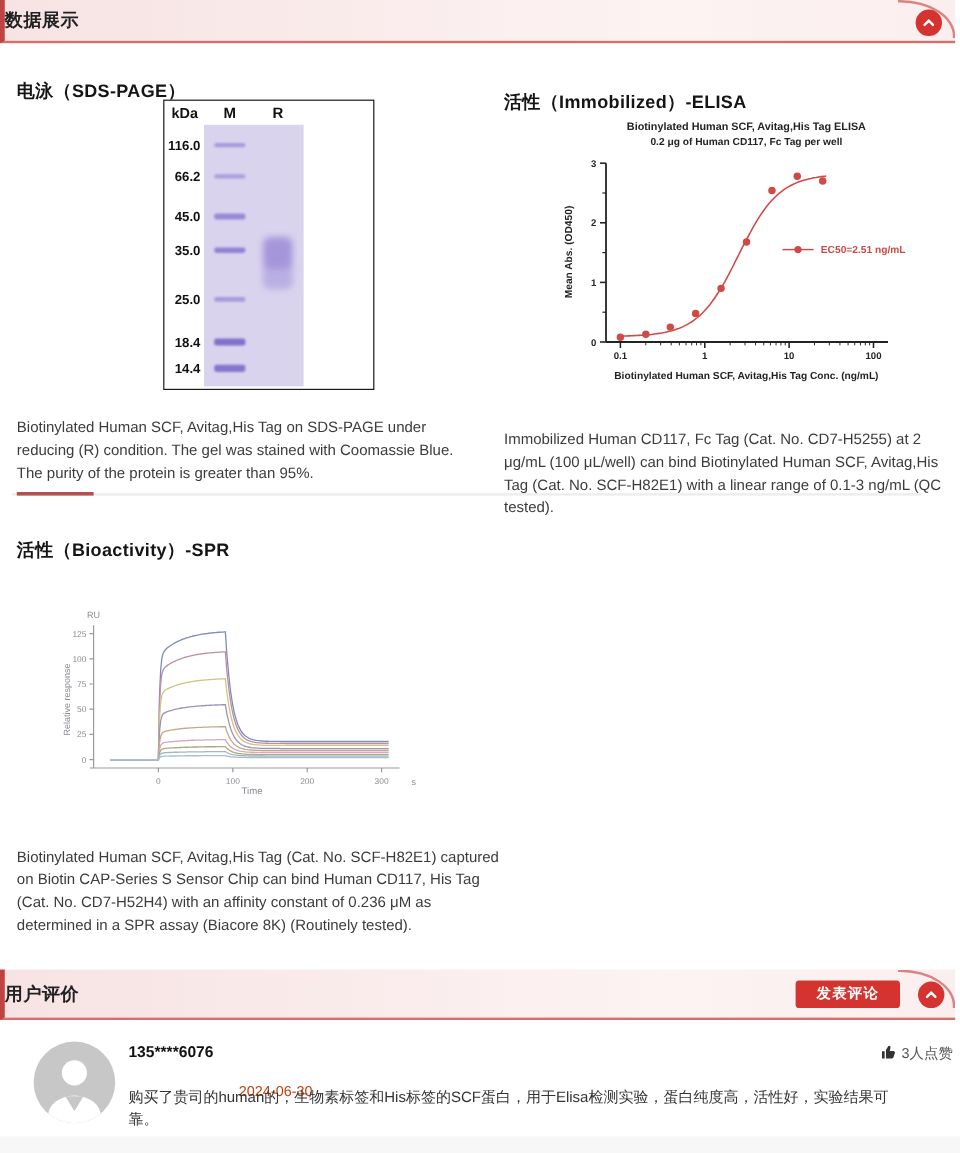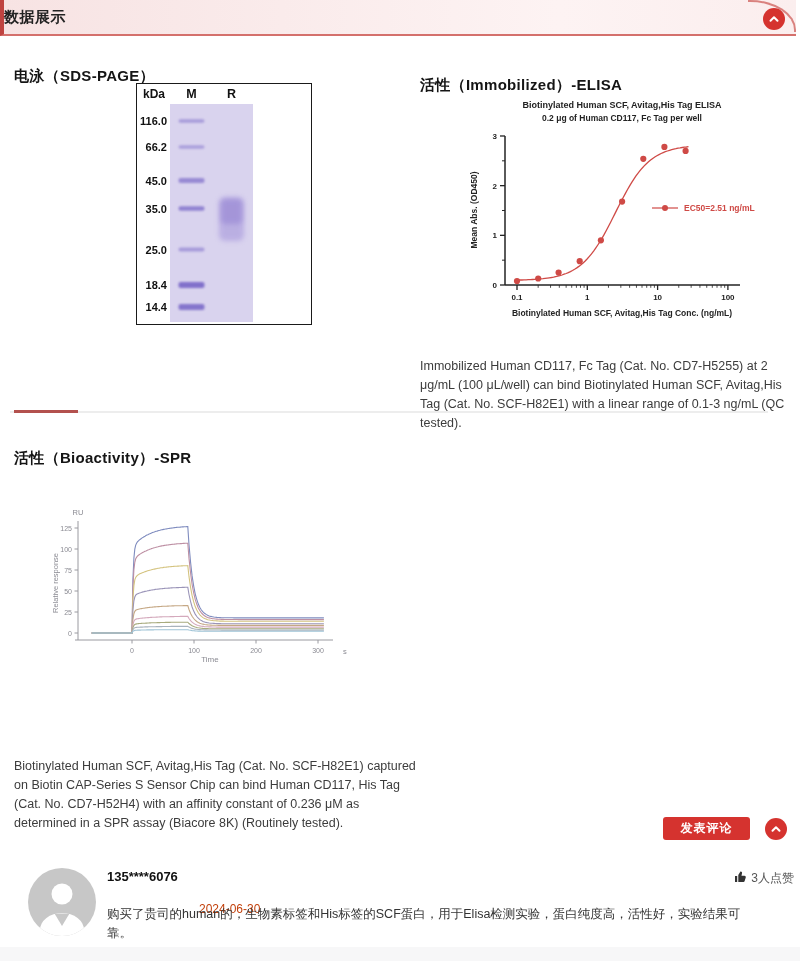--- a/index.html
+++ b/index.html
@@ -17,21 +17,21 @@
   .arc{position:absolute;right:0;top:0;width:46px;height:30px;
        border-top:2px solid #d4706c;border-right:2px solid #d4706c;
        border-top-right-radius:46px 30px;opacity:.85;pointer-events:none;}
   .heading{position:absolute;font-size:15px;font-weight:bold;color:#151515;letter-spacing:.3px;}
   #sds-heading{left:14px;top:55px;}
   #elisa-heading{left:420px;top:64px;}
   #spr-heading{left:14px;top:437px;}
   .caption{position:absolute;font-size:12.5px;color:#3c3c3c;line-height:19px;}
   #sds-caption{left:14px;top:334px;width:372px;}
   #elisa-caption{left:420px;top:344px;width:378px;}
-  #spr-caption{left:14px;top:744px;width:408px;}
+  #spr-caption{left:14px;top:692px;width:408px;}
   .gel-box{position:absolute;left:136px;top:83px;width:126px;height:240px;
            border:1px solid #1a1a1a;background:#fff;padding-left:48px;}
   .gel-box svg{position:absolute;left:0;top:0;}
   #elisa-svg{position:absolute;left:430px;top:95px;}
   #spr-svg{position:absolute;left:45px;top:503px;}
   .divider-base{position:absolute;left:10px;top:411px;width:758px;height:2px;background:#ededed;}
   .divider-red{position:absolute;left:14px;top:410px;width:64px;height:3px;background:#b3514e;}
   .post-btn{position:absolute;left:663px;top:817px;width:87px;height:23px;background:#d5332f;
             color:#fff;font-size:12px;font-weight:bold;border:none;border-radius:3px;cursor:pointer;
             font-family:"Liberation Sans",sans-serif;letter-spacing:1px;}
@@ -86,20 +86,21 @@
         <rect x="41.5" y="163.5" width="26" height="4" rx="2" fill="#7d6cc9" opacity="0.55" filter="url(#blur1)"></rect>
         <text x="30" y="169.5" font-family="Liberation Sans, sans-serif" font-size="11" font-weight="700" fill="#111" text-anchor="end">25.0</text>
         <rect x="41.5" y="198" width="26" height="6" rx="2" fill="#7d6cc9" opacity="0.95" filter="url(#blur1)"></rect>
         <text x="30" y="205" font-family="Liberation Sans, sans-serif" font-size="11" font-weight="700" fill="#111" text-anchor="end">18.4</text>
         <rect x="41.5" y="220" width="26" height="6" rx="2" fill="#7d6cc9" opacity="0.9" filter="url(#blur1)"></rect>
         <text x="30" y="227" font-family="Liberation Sans, sans-serif" font-size="11" font-weight="700" fill="#111" text-anchor="end">14.4</text>
         <rect x="82" y="113" width="25" height="44" rx="6" fill="#9d8cd8" opacity="0.5" filter="url(#blur3)"></rect>
         <rect x="83.5" y="115" width="22" height="25" rx="5" fill="#8f7dd0" opacity="0.5" filter="url(#blur3)"></rect>
       </svg>
   </div>
+  <p class="caption" id="sds-caption">Biotinylated Human SCF, Avitag,His Tag on SDS-PAGE under reducing (R) condition. The gel was stained with Coomassie Blue. The purity of the protein is greater than 95%.</p>
 
   <h2 class="heading" id="elisa-heading">活性（Immobilized）-ELISA</h2>
   <svg id="elisa-svg" width="370" height="235" viewBox="0 0 370 235">
       <text x="192" y="13" font-family="Liberation Sans, sans-serif" font-size="9" font-weight="700" fill="#232323" text-anchor="middle">Biotinylated Human SCF, Avitag,His Tag ELISA</text>
       <text x="192" y="26" font-family="Liberation Sans, sans-serif" font-size="8.5" font-weight="700" fill="#232323" text-anchor="middle">0.2 μg of Human CD117, Fc Tag per well</text>
       <line x1="75" y1="190" x2="310" y2="190" stroke="#232323" stroke-width="1.5"></line>
       <line x1="75" y1="41" x2="75" y2="190" stroke="#232323" stroke-width="1.5"></line>
       <line x1="75" y1="190" x2="70" y2="190" stroke="#232323" stroke-width="1.3"></line>
       <text x="67" y="193" font-family="Liberation Sans, sans-serif" font-size="8" font-weight="700" fill="#232323" text-anchor="end">0</text>
       <line x1="75" y1="140.32999999999998" x2="70" y2="140.32999999999998" stroke="#232323" stroke-width="1.3"></line>
@@ -197,20 +198,24 @@
       <path d="M46.7 130.0 L87.0 130.0 L87.9 96.2 L88.9 82.6 L89.8 76.9 L90.7 74.4 L91.7 73.1 L92.6 72.2 L93.5 71.6 L94.4 71.1 L95.4 70.6 L96.3 70.2 L97.2 69.8 L98.2 69.4 L99.1 69.1 L100.0 68.7 L101.0 68.4 L101.9 68.1 L102.8 67.8 L103.7 67.5 L104.7 67.2 L105.6 67.0 L106.5 66.7 L107.5 66.5 L108.4 66.3 L109.3 66.1 L110.3 65.9 L111.2 65.7 L112.1 65.5 L113.0 65.3 L114.0 65.2 L114.9 65.0 L115.8 64.8 L116.8 64.7 L117.7 64.6 L118.6 64.4 L119.5 64.3 L120.5 64.2 L121.4 64.1 L122.3 64.0 L123.3 63.9 L124.2 63.8 L125.1 63.7 L126.1 63.6 L127.0 63.5 L127.9 63.5 L128.8 63.4 L129.8 63.3 L130.7 63.3 L131.6 63.2 L132.6 63.1 L133.5 63.1 L134.4 63.0 L135.4 63.0 L136.3 62.9 L137.2 62.9 L138.2 62.8 L139.1 62.8 L140.0 62.7 L140.9 62.7 L141.9 62.7 L142.8 62.6 L144.0 73.7 L145.6 84.5 L147.1 92.7 L148.7 98.9 L150.2 103.6 L151.8 107.1 L153.3 109.8 L154.9 111.9 L156.4 113.4 L158.0 114.6 L159.5 115.5 L161.1 116.1 L162.6 116.7 L164.2 117.0 L165.7 117.3 L167.3 117.5 L168.8 117.7 L170.4 117.8 L171.9 117.9 L173.5 118.0 L175.0 118.1 L176.6 118.1 L178.1 118.1 L179.7 118.2 L181.2 118.2 L182.8 118.2 L184.3 118.2 L185.9 118.2 L187.4 118.2 L189.0 118.2 L190.5 118.2 L192.1 118.2 L193.6 118.2 L195.2 118.2 L196.7 118.2 L198.3 118.2 L199.8 118.2 L201.4 118.2 L202.9 118.2 L204.5 118.2 L206.0 118.2 L207.6 118.2 L209.1 118.2 L210.7 118.2 L212.2 118.2 L213.8 118.2 L215.3 118.2 L216.9 118.2 L218.4 118.2 L220.0 118.2 L221.5 118.2 L223.1 118.2 L224.6 118.2 L226.2 118.2 L227.7 118.2 L229.3 118.2 L230.8 118.2 L232.4 118.2 L233.9 118.2 L235.5 118.2 L237.0 118.2 L238.6 118.2 L240.1 118.2 L241.7 118.2 L243.2 118.2 L244.8 118.2 L246.3 118.2 L247.9 118.2 L249.4 118.2 L251.0 118.2 L252.5 118.2 L254.1 118.2 L255.6 118.2 L257.2 118.2 L258.7 118.2 L260.3 118.2 L261.8 118.2 L263.4 118.2 L264.9 118.2 L266.5 118.2 L268.0 118.2 L269.6 118.2 L271.1 118.2 L272.7 118.2 L274.2 118.2 L275.8 118.2 L277.3 118.2 L278.9 118.2" fill="none" stroke="#d4c37f" stroke-width="1.1"></path>
       <path d="M46.7 130.0 L87.0 130.0 L87.9 107.1 L88.9 97.8 L89.8 94.0 L90.7 92.2 L91.7 91.3 L92.6 90.8 L93.5 90.4 L94.4 90.0 L95.4 89.7 L96.3 89.4 L97.2 89.1 L98.2 88.9 L99.1 88.6 L100.0 88.4 L101.0 88.2 L101.9 88.0 L102.8 87.7 L103.7 87.6 L104.7 87.4 L105.6 87.2 L106.5 87.0 L107.5 86.9 L108.4 86.7 L109.3 86.6 L110.3 86.4 L111.2 86.3 L112.1 86.2 L113.0 86.1 L114.0 86.0 L114.9 85.9 L115.8 85.8 L116.8 85.7 L117.7 85.6 L118.6 85.5 L119.5 85.4 L120.5 85.3 L121.4 85.3 L122.3 85.2 L123.3 85.1 L124.2 85.1 L125.1 85.0 L126.1 84.9 L127.0 84.9 L127.9 84.8 L128.8 84.8 L129.8 84.7 L130.7 84.7 L131.6 84.6 L132.6 84.6 L133.5 84.6 L134.4 84.5 L135.4 84.5 L136.3 84.5 L137.2 84.4 L138.2 84.4 L139.1 84.4 L140.0 84.3 L140.9 84.3 L141.9 84.3 L142.8 84.3 L144.0 91.5 L145.6 98.6 L147.1 104.0 L148.7 108.1 L150.2 111.1 L151.8 113.5 L153.3 115.2 L154.9 116.6 L156.4 117.6 L158.0 118.4 L159.5 118.9 L161.1 119.4 L162.6 119.7 L164.2 120.0 L165.7 120.2 L167.3 120.3 L168.8 120.4 L170.4 120.5 L171.9 120.6 L173.5 120.6 L175.0 120.6 L176.6 120.7 L178.1 120.7 L179.7 120.7 L181.2 120.7 L182.8 120.7 L184.3 120.7 L185.9 120.7 L187.4 120.7 L189.0 120.8 L190.5 120.8 L192.1 120.8 L193.6 120.8 L195.2 120.8 L196.7 120.8 L198.3 120.8 L199.8 120.8 L201.4 120.8 L202.9 120.8 L204.5 120.8 L206.0 120.8 L207.6 120.8 L209.1 120.8 L210.7 120.8 L212.2 120.8 L213.8 120.8 L215.3 120.8 L216.9 120.8 L218.4 120.8 L220.0 120.8 L221.5 120.8 L223.1 120.8 L224.6 120.8 L226.2 120.8 L227.7 120.8 L229.3 120.8 L230.8 120.8 L232.4 120.8 L233.9 120.8 L235.5 120.8 L237.0 120.8 L238.6 120.8 L240.1 120.8 L241.7 120.8 L243.2 120.8 L244.8 120.8 L246.3 120.8 L247.9 120.8 L249.4 120.8 L251.0 120.8 L252.5 120.8 L254.1 120.8 L255.6 120.8 L257.2 120.8 L258.7 120.8 L260.3 120.8 L261.8 120.8 L263.4 120.8 L264.9 120.8 L266.5 120.8 L268.0 120.8 L269.6 120.8 L271.1 120.8 L272.7 120.8 L274.2 120.8 L275.8 120.8 L277.3 120.8 L278.9 120.8" fill="none" stroke="#9a94b8" stroke-width="1.1"></path>
       <path d="M46.7 130.0 L87.0 130.0 L87.9 116.2 L88.9 110.7 L89.8 108.4 L90.7 107.3 L91.7 106.8 L92.6 106.5 L93.5 106.2 L94.4 106.0 L95.4 105.8 L96.3 105.6 L97.2 105.5 L98.2 105.3 L99.1 105.2 L100.0 105.0 L101.0 104.9 L101.9 104.8 L102.8 104.6 L103.7 104.5 L104.7 104.4 L105.6 104.3 L106.5 104.2 L107.5 104.1 L108.4 104.0 L109.3 103.9 L110.3 103.9 L111.2 103.8 L112.1 103.7 L113.0 103.6 L114.0 103.6 L114.9 103.5 L115.8 103.5 L116.8 103.4 L117.7 103.3 L118.6 103.3 L119.5 103.2 L120.5 103.2 L121.4 103.2 L122.3 103.1 L123.3 103.1 L124.2 103.0 L125.1 103.0 L126.1 103.0 L127.0 102.9 L127.9 102.9 L128.8 102.9 L129.8 102.8 L130.7 102.8 L131.6 102.8 L132.6 102.8 L133.5 102.7 L134.4 102.7 L135.4 102.7 L136.3 102.7 L137.2 102.7 L138.2 102.6 L139.1 102.6 L140.0 102.6 L140.9 102.6 L141.9 102.6 L142.8 102.6 L144.0 106.5 L145.6 110.4 L147.1 113.3 L148.7 115.5 L150.2 117.2 L151.8 118.5 L153.3 119.4 L154.9 120.2 L156.4 120.7 L158.0 121.1 L159.5 121.5 L161.1 121.7 L162.6 121.9 L164.2 122.0 L165.7 122.1 L167.3 122.2 L168.8 122.3 L170.4 122.3 L171.9 122.3 L173.5 122.4 L175.0 122.4 L176.6 122.4 L178.1 122.4 L179.7 122.4 L181.2 122.4 L182.8 122.4 L184.3 122.4 L185.9 122.4 L187.4 122.4 L189.0 122.4 L190.5 122.4 L192.1 122.4 L193.6 122.4 L195.2 122.4 L196.7 122.4 L198.3 122.4 L199.8 122.4 L201.4 122.4 L202.9 122.4 L204.5 122.4 L206.0 122.4 L207.6 122.4 L209.1 122.4 L210.7 122.4 L212.2 122.4 L213.8 122.4 L215.3 122.4 L216.9 122.4 L218.4 122.4 L220.0 122.4 L221.5 122.4 L223.1 122.4 L224.6 122.4 L226.2 122.4 L227.7 122.4 L229.3 122.4 L230.8 122.4 L232.4 122.4 L233.9 122.4 L235.5 122.4 L237.0 122.4 L238.6 122.4 L240.1 122.4 L241.7 122.4 L243.2 122.4 L244.8 122.4 L246.3 122.4 L247.9 122.4 L249.4 122.4 L251.0 122.4 L252.5 122.4 L254.1 122.4 L255.6 122.4 L257.2 122.4 L258.7 122.4 L260.3 122.4 L261.8 122.4 L263.4 122.4 L264.9 122.4 L266.5 122.4 L268.0 122.4 L269.6 122.4 L271.1 122.4 L272.7 122.4 L274.2 122.4 L275.8 122.4 L277.3 122.4 L278.9 122.4" fill="none" stroke="#c5a885" stroke-width="1.1"></path>
       <path d="M46.7 130.0 L87.0 130.0 L87.9 121.7 L88.9 118.3 L89.8 116.9 L90.7 116.3 L91.7 115.9 L92.6 115.7 L93.5 115.6 L94.4 115.5 L95.4 115.3 L96.3 115.2 L97.2 115.1 L98.2 115.0 L99.1 115.0 L100.0 114.9 L101.0 114.8 L101.9 114.7 L102.8 114.6 L103.7 114.6 L104.7 114.5 L105.6 114.4 L106.5 114.4 L107.5 114.3 L108.4 114.3 L109.3 114.2 L110.3 114.2 L111.2 114.1 L112.1 114.1 L113.0 114.0 L114.0 114.0 L114.9 113.9 L115.8 113.9 L116.8 113.9 L117.7 113.8 L118.6 113.8 L119.5 113.8 L120.5 113.8 L121.4 113.7 L122.3 113.7 L123.3 113.7 L124.2 113.7 L125.1 113.6 L126.1 113.6 L127.0 113.6 L127.9 113.6 L128.8 113.6 L129.8 113.5 L130.7 113.5 L131.6 113.5 L132.6 113.5 L133.5 113.5 L134.4 113.5 L135.4 113.4 L136.3 113.4 L137.2 113.4 L138.2 113.4 L139.1 113.4 L140.0 113.4 L140.9 113.4 L141.9 113.4 L142.8 113.4 L144.0 115.5 L145.6 117.6 L147.1 119.2 L148.7 120.4 L150.2 121.3 L151.8 122.0 L153.3 122.5 L154.9 122.9 L156.4 123.2 L158.0 123.4 L159.5 123.6 L161.1 123.7 L162.6 123.8 L164.2 123.9 L165.7 123.9 L167.3 124.0 L168.8 124.0 L170.4 124.0 L171.9 124.1 L173.5 124.1 L175.0 124.1 L176.6 124.1 L178.1 124.1 L179.7 124.1 L181.2 124.1 L182.8 124.1 L184.3 124.1 L185.9 124.1 L187.4 124.1 L189.0 124.1 L190.5 124.1 L192.1 124.1 L193.6 124.1 L195.2 124.1 L196.7 124.1 L198.3 124.1 L199.8 124.1 L201.4 124.1 L202.9 124.1 L204.5 124.1 L206.0 124.1 L207.6 124.1 L209.1 124.1 L210.7 124.1 L212.2 124.1 L213.8 124.1 L215.3 124.1 L216.9 124.1 L218.4 124.1 L220.0 124.1 L221.5 124.1 L223.1 124.1 L224.6 124.1 L226.2 124.1 L227.7 124.1 L229.3 124.1 L230.8 124.1 L232.4 124.1 L233.9 124.1 L235.5 124.1 L237.0 124.1 L238.6 124.1 L240.1 124.1 L241.7 124.1 L243.2 124.1 L244.8 124.1 L246.3 124.1 L247.9 124.1 L249.4 124.1 L251.0 124.1 L252.5 124.1 L254.1 124.1 L255.6 124.1 L257.2 124.1 L258.7 124.1 L260.3 124.1 L261.8 124.1 L263.4 124.1 L264.9 124.1 L266.5 124.1 L268.0 124.1 L269.6 124.1 L271.1 124.1 L272.7 124.1 L274.2 124.1 L275.8 124.1 L277.3 124.1 L278.9 124.1" fill="none" stroke="#d4a9bc" stroke-width="1.1"></path>
       <path d="M46.7 130.0 L87.0 130.0 L87.9 124.6 L88.9 122.4 L89.8 121.5 L90.7 121.1 L91.7 120.9 L92.6 120.7 L93.5 120.6 L94.4 120.5 L95.4 120.5 L96.3 120.4 L97.2 120.3 L98.2 120.3 L99.1 120.2 L100.0 120.2 L101.0 120.1 L101.9 120.1 L102.8 120.0 L103.7 120.0 L104.7 119.9 L105.6 119.9 L106.5 119.8 L107.5 119.8 L108.4 119.8 L109.3 119.7 L110.3 119.7 L111.2 119.7 L112.1 119.6 L113.0 119.6 L114.0 119.6 L114.9 119.6 L115.8 119.5 L116.8 119.5 L117.7 119.5 L118.6 119.5 L119.5 119.5 L120.5 119.4 L121.4 119.4 L122.3 119.4 L123.3 119.4 L124.2 119.4 L125.1 119.4 L126.1 119.3 L127.0 119.3 L127.9 119.3 L128.8 119.3 L129.8 119.3 L130.7 119.3 L131.6 119.3 L132.6 119.3 L133.5 119.3 L134.4 119.3 L135.4 119.2 L136.3 119.2 L137.2 119.2 L138.2 119.2 L139.1 119.2 L140.0 119.2 L140.9 119.2 L141.9 119.2 L142.8 119.2 L144.0 120.5 L145.6 121.8 L147.1 122.8 L148.7 123.5 L150.2 124.1 L151.8 124.5 L153.3 124.8 L154.9 125.0 L156.4 125.2 L158.0 125.4 L159.5 125.5 L161.1 125.6 L162.6 125.6 L164.2 125.7 L165.7 125.7 L167.3 125.7 L168.8 125.7 L170.4 125.8 L171.9 125.8 L173.5 125.8 L175.0 125.8 L176.6 125.8 L178.1 125.8 L179.7 125.8 L181.2 125.8 L182.8 125.8 L184.3 125.8 L185.9 125.8 L187.4 125.8 L189.0 125.8 L190.5 125.8 L192.1 125.8 L193.6 125.8 L195.2 125.8 L196.7 125.8 L198.3 125.8 L199.8 125.8 L201.4 125.8 L202.9 125.8 L204.5 125.8 L206.0 125.8 L207.6 125.8 L209.1 125.8 L210.7 125.8 L212.2 125.8 L213.8 125.8 L215.3 125.8 L216.9 125.8 L218.4 125.8 L220.0 125.8 L221.5 125.8 L223.1 125.8 L224.6 125.8 L226.2 125.8 L227.7 125.8 L229.3 125.8 L230.8 125.8 L232.4 125.8 L233.9 125.8 L235.5 125.8 L237.0 125.8 L238.6 125.8 L240.1 125.8 L241.7 125.8 L243.2 125.8 L244.8 125.8 L246.3 125.8 L247.9 125.8 L249.4 125.8 L251.0 125.8 L252.5 125.8 L254.1 125.8 L255.6 125.8 L257.2 125.8 L258.7 125.8 L260.3 125.8 L261.8 125.8 L263.4 125.8 L264.9 125.8 L266.5 125.8 L268.0 125.8 L269.6 125.8 L271.1 125.8 L272.7 125.8 L274.2 125.8 L275.8 125.8 L277.3 125.8 L278.9 125.8" fill="none" stroke="#a8ab7e" stroke-width="1.1"></path>
       <path d="M46.7 130.0 L87.0 130.0 L87.9 126.7 L88.9 125.3 L89.8 124.8 L90.7 124.5 L91.7 124.4 L92.6 124.3 L93.5 124.2 L94.4 124.2 L95.4 124.1 L96.3 124.1 L97.2 124.1 L98.2 124.0 L99.1 124.0 L100.0 123.9 L101.0 123.9 L101.9 123.9 L102.8 123.9 L103.7 123.8 L104.7 123.8 L105.6 123.8 L106.5 123.8 L107.5 123.7 L108.4 123.7 L109.3 123.7 L110.3 123.7 L111.2 123.6 L112.1 123.6 L113.0 123.6 L114.0 123.6 L114.9 123.6 L115.8 123.6 L116.8 123.6 L117.7 123.5 L118.6 123.5 L119.5 123.5 L120.5 123.5 L121.4 123.5 L122.3 123.5 L123.3 123.5 L124.2 123.5 L125.1 123.5 L126.1 123.4 L127.0 123.4 L127.9 123.4 L128.8 123.4 L129.8 123.4 L130.7 123.4 L131.6 123.4 L132.6 123.4 L133.5 123.4 L134.4 123.4 L135.4 123.4 L136.3 123.4 L137.2 123.4 L138.2 123.4 L139.1 123.4 L140.0 123.4 L140.9 123.4 L141.9 123.4 L142.8 123.3 L144.0 124.1 L145.6 124.8 L147.1 125.4 L148.7 125.8 L150.2 126.1 L151.8 126.3 L153.3 126.5 L154.9 126.6 L156.4 126.7 L158.0 126.8 L159.5 126.9 L161.1 126.9 L162.6 127.0 L164.2 127.0 L165.7 127.0 L167.3 127.0 L168.8 127.0 L170.4 127.0 L171.9 127.0 L173.5 127.0 L175.0 127.0 L176.6 127.1 L178.1 127.1 L179.7 127.1 L181.2 127.1 L182.8 127.1 L184.3 127.1 L185.9 127.1 L187.4 127.1 L189.0 127.1 L190.5 127.1 L192.1 127.1 L193.6 127.1 L195.2 127.1 L196.7 127.1 L198.3 127.1 L199.8 127.1 L201.4 127.1 L202.9 127.1 L204.5 127.1 L206.0 127.1 L207.6 127.1 L209.1 127.1 L210.7 127.1 L212.2 127.1 L213.8 127.1 L215.3 127.1 L216.9 127.1 L218.4 127.1 L220.0 127.1 L221.5 127.1 L223.1 127.1 L224.6 127.1 L226.2 127.1 L227.7 127.1 L229.3 127.1 L230.8 127.1 L232.4 127.1 L233.9 127.1 L235.5 127.1 L237.0 127.1 L238.6 127.1 L240.1 127.1 L241.7 127.1 L243.2 127.1 L244.8 127.1 L246.3 127.1 L247.9 127.1 L249.4 127.1 L251.0 127.1 L252.5 127.1 L254.1 127.1 L255.6 127.1 L257.2 127.1 L258.7 127.1 L260.3 127.1 L261.8 127.1 L263.4 127.1 L264.9 127.1 L266.5 127.1 L268.0 127.1 L269.6 127.1 L271.1 127.1 L272.7 127.1 L274.2 127.1 L275.8 127.1 L277.3 127.1 L278.9 127.1" fill="none" stroke="#a9b3bd" stroke-width="1.1"></path>
       <path d="M46.7 130.0 L87.0 130.0 L87.9 128.3 L88.9 127.7 L89.8 127.4 L90.7 127.3 L91.7 127.2 L92.6 127.1 L93.5 127.1 L94.4 127.1 L95.4 127.1 L96.3 127.0 L97.2 127.0 L98.2 127.0 L99.1 127.0 L100.0 127.0 L101.0 127.0 L101.9 126.9 L102.8 126.9 L103.7 126.9 L104.7 126.9 L105.6 126.9 L106.5 126.9 L107.5 126.9 L108.4 126.9 L109.3 126.8 L110.3 126.8 L111.2 126.8 L112.1 126.8 L113.0 126.8 L114.0 126.8 L114.9 126.8 L115.8 126.8 L116.8 126.8 L117.7 126.8 L118.6 126.8 L119.5 126.8 L120.5 126.8 L121.4 126.7 L122.3 126.7 L123.3 126.7 L124.2 126.7 L125.1 126.7 L126.1 126.7 L127.0 126.7 L127.9 126.7 L128.8 126.7 L129.8 126.7 L130.7 126.7 L131.6 126.7 L132.6 126.7 L133.5 126.7 L134.4 126.7 L135.4 126.7 L136.3 126.7 L137.2 126.7 L138.2 126.7 L139.1 126.7 L140.0 126.7 L140.9 126.7 L141.9 126.7 L142.8 126.7 L144.0 127.0 L145.6 127.3 L147.1 127.6 L148.7 127.7 L150.2 127.9 L151.8 128.0 L153.3 128.1 L154.9 128.1 L156.4 128.2 L158.0 128.2 L159.5 128.2 L161.1 128.3 L162.6 128.3 L164.2 128.3 L165.7 128.3 L167.3 128.3 L168.8 128.3 L170.4 128.3 L171.9 128.3 L173.5 128.3 L175.0 128.3 L176.6 128.3 L178.1 128.3 L179.7 128.3 L181.2 128.3 L182.8 128.3 L184.3 128.3 L185.9 128.3 L187.4 128.3 L189.0 128.3 L190.5 128.3 L192.1 128.3 L193.6 128.3 L195.2 128.3 L196.7 128.3 L198.3 128.3 L199.8 128.3 L201.4 128.3 L202.9 128.3 L204.5 128.3 L206.0 128.3 L207.6 128.3 L209.1 128.3 L210.7 128.3 L212.2 128.3 L213.8 128.3 L215.3 128.3 L216.9 128.3 L218.4 128.3 L220.0 128.3 L221.5 128.3 L223.1 128.3 L224.6 128.3 L226.2 128.3 L227.7 128.3 L229.3 128.3 L230.8 128.3 L232.4 128.3 L233.9 128.3 L235.5 128.3 L237.0 128.3 L238.6 128.3 L240.1 128.3 L241.7 128.3 L243.2 128.3 L244.8 128.3 L246.3 128.3 L247.9 128.3 L249.4 128.3 L251.0 128.3 L252.5 128.3 L254.1 128.3 L255.6 128.3 L257.2 128.3 L258.7 128.3 L260.3 128.3 L261.8 128.3 L263.4 128.3 L264.9 128.3 L266.5 128.3 L268.0 128.3 L269.6 128.3 L271.1 128.3 L272.7 128.3 L274.2 128.3 L275.8 128.3 L277.3 128.3 L278.9 128.3" fill="none" stroke="#9fc3d6" stroke-width="1.1"></path>
     </svg>
   <p class="caption" id="spr-caption">Biotinylated Human SCF, Avitag,His Tag (Cat. No. SCF-H82E1) captured on Biotin CAP-Series S Sensor Chip can bind Human CD117, His Tag (Cat. No. CD7-H52H4) with an affinity constant of 0.236 μM as determined in a SPR assay (Biacore 8K) (Routinely tested).</p>
 
+  <header class="bar reviews">
+    <span class="bar-title">用户评价</span>
+    <span class="arc"></span>
+  </header>
   <button class="post-btn">发表评论</button>
   <button class="collapse" style="position:absolute;right:13px;top:818px;">
     <svg width="12" height="12" viewBox="0 0 12 12">
       <polyline points="2.5,7.8 6,4.2 9.5,7.8" fill="none" stroke="#fff" stroke-width="2" stroke-linecap="round" stroke-linejoin="round"></polyline>
     </svg>
   </button>
 
   <div class="avatar">
     <svg width="68" height="68" viewBox="0 0 68 68">
       <circle cx="34" cy="26" r="10.5" fill="#fff"></circle>

